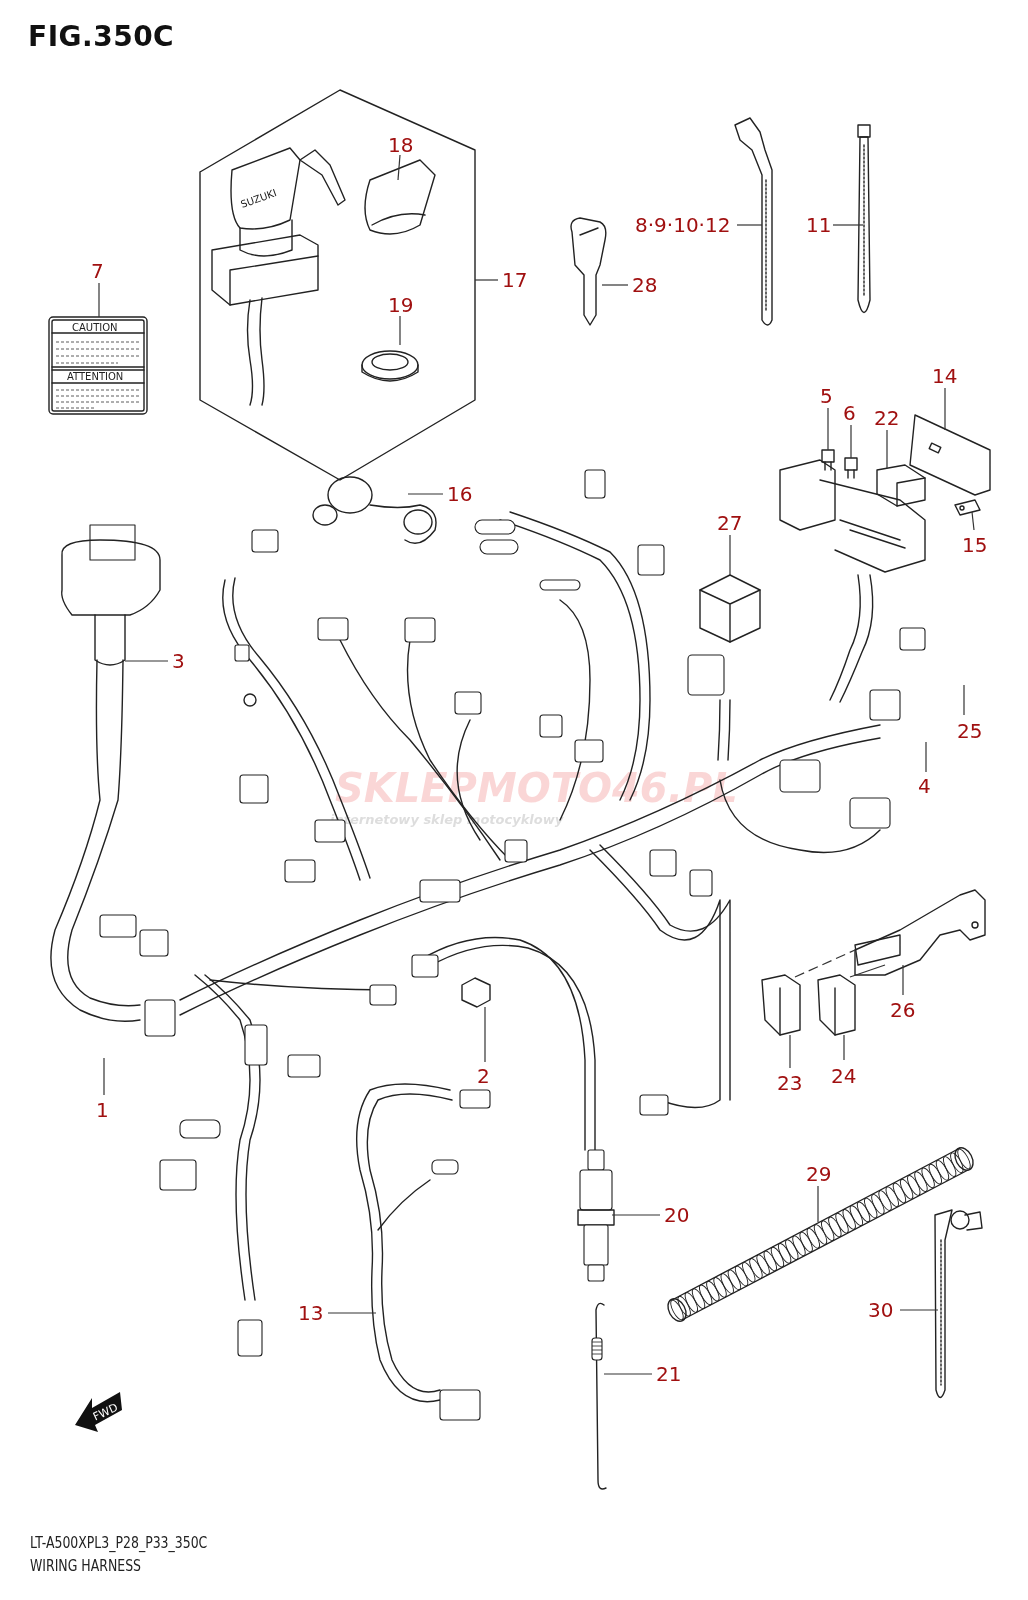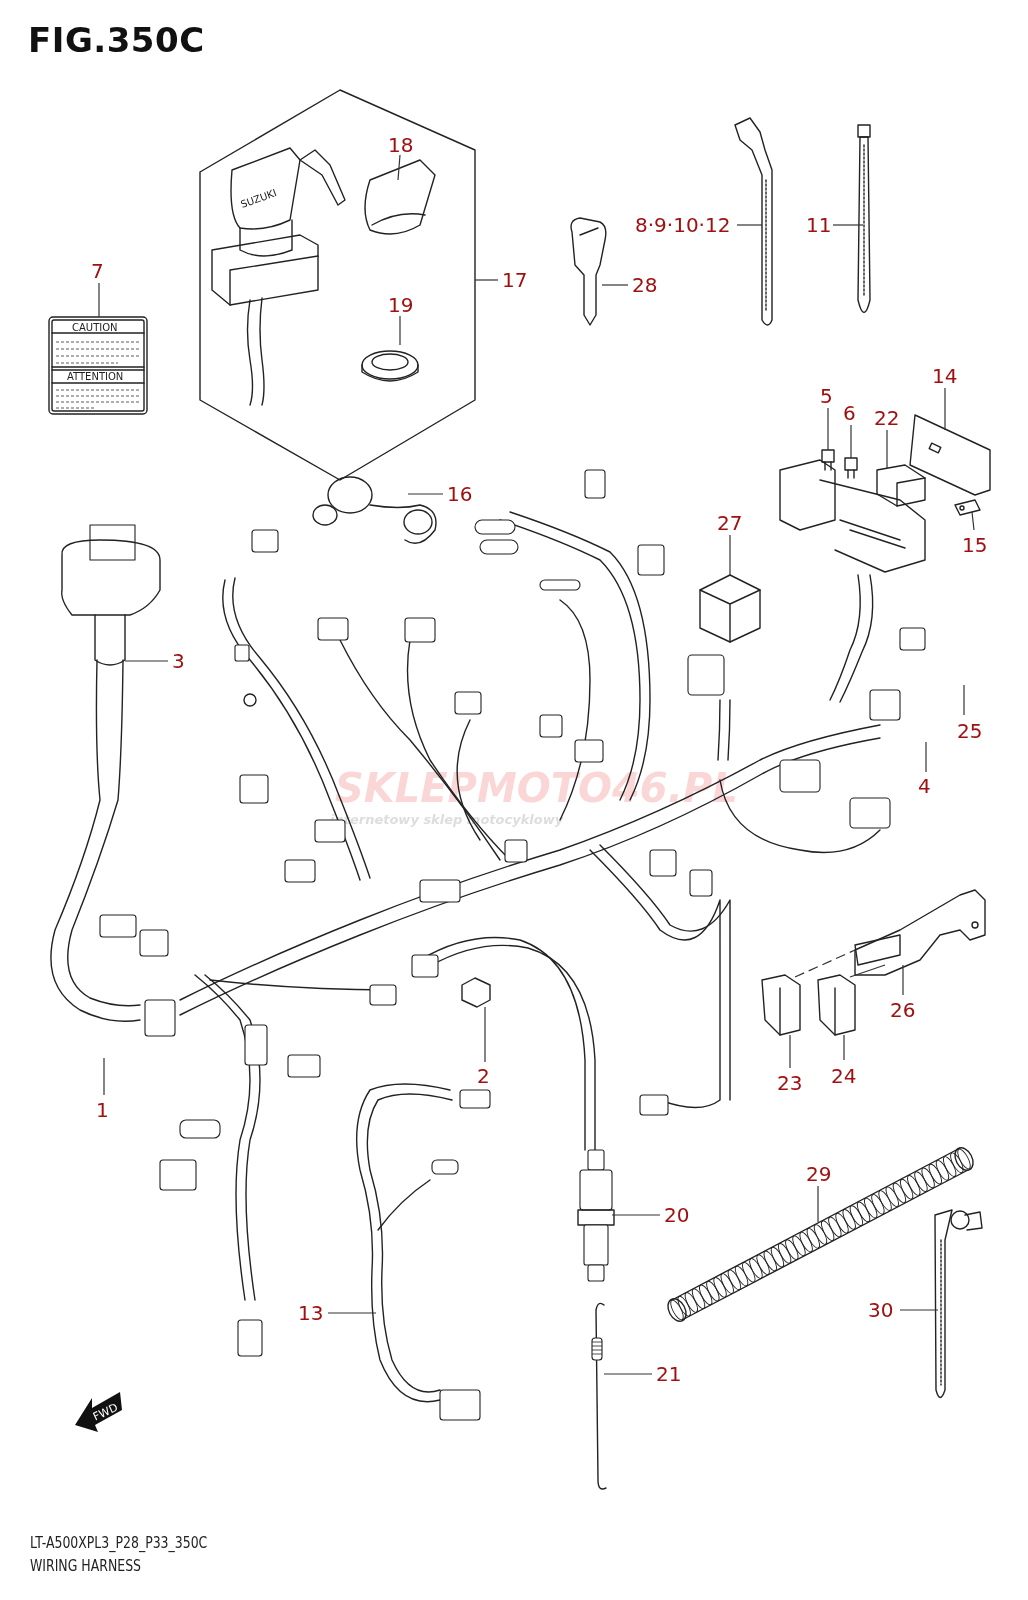--- a/index.html
+++ b/index.html
@@ -1,17 +1,17 @@
 <!DOCTYPE html>
 <html style="--callout: #a01010;"><head>
 <meta charset="utf-8">
 <style>
   html, body { margin: 0; padding: 0; background: #ffffff; }
   body { width: 1028px; height: 1600px; position: relative; overflow: hidden; font-family: "DejaVu Sans", sans-serif; }
-  #fig-title { position: absolute; left: 28px; top: 20px; font-family: "DejaVu Sans", sans-serif; font-weight: bold; font-size: 34px; color: #111; letter-spacing: 0.5px; }
+  #fig-title { position: absolute; left: 28px; top: 20px; font-family: "DejaVu Sans", sans-serif; font-weight: bold; font-size: 28px; color: #111; letter-spacing: 0.5px; }
   .footer { position: absolute; left: 30px; font-family: "DejaVu Sans", sans-serif; font-size: 16px; color: #222; transform: scaleX(0.78); transform-origin: left center; }
   #footer-code { top: 1533px; }
   #footer-name { top: 1556px; }
   svg#diagram { position: absolute; left: 0; top: 0; }
   .ln { stroke: #222; stroke-width: 1.4; fill: none; stroke-linecap: round; stroke-linejoin: round; }
   .ln2 { stroke: #222; stroke-width: 1.1; fill: #fff; stroke-linejoin: round; }
   .ldr { stroke: #333; stroke-width: 1.2; fill: none; }
   .co { fill: var(--callout, #a01010); font-family: "DejaVu Sans", sans-serif; font-size: 20px; }
   .wm { fill: rgba(230,70,70,0.22); font-family: "DejaVu Sans", sans-serif; font-weight: bold; font-style: italic; font-size: 40px; }
   .wm2 { fill: rgba(120,120,120,0.25); font-family: "DejaVu Sans", sans-serif; font-weight: bold; font-style: italic; font-size: 13px; }

